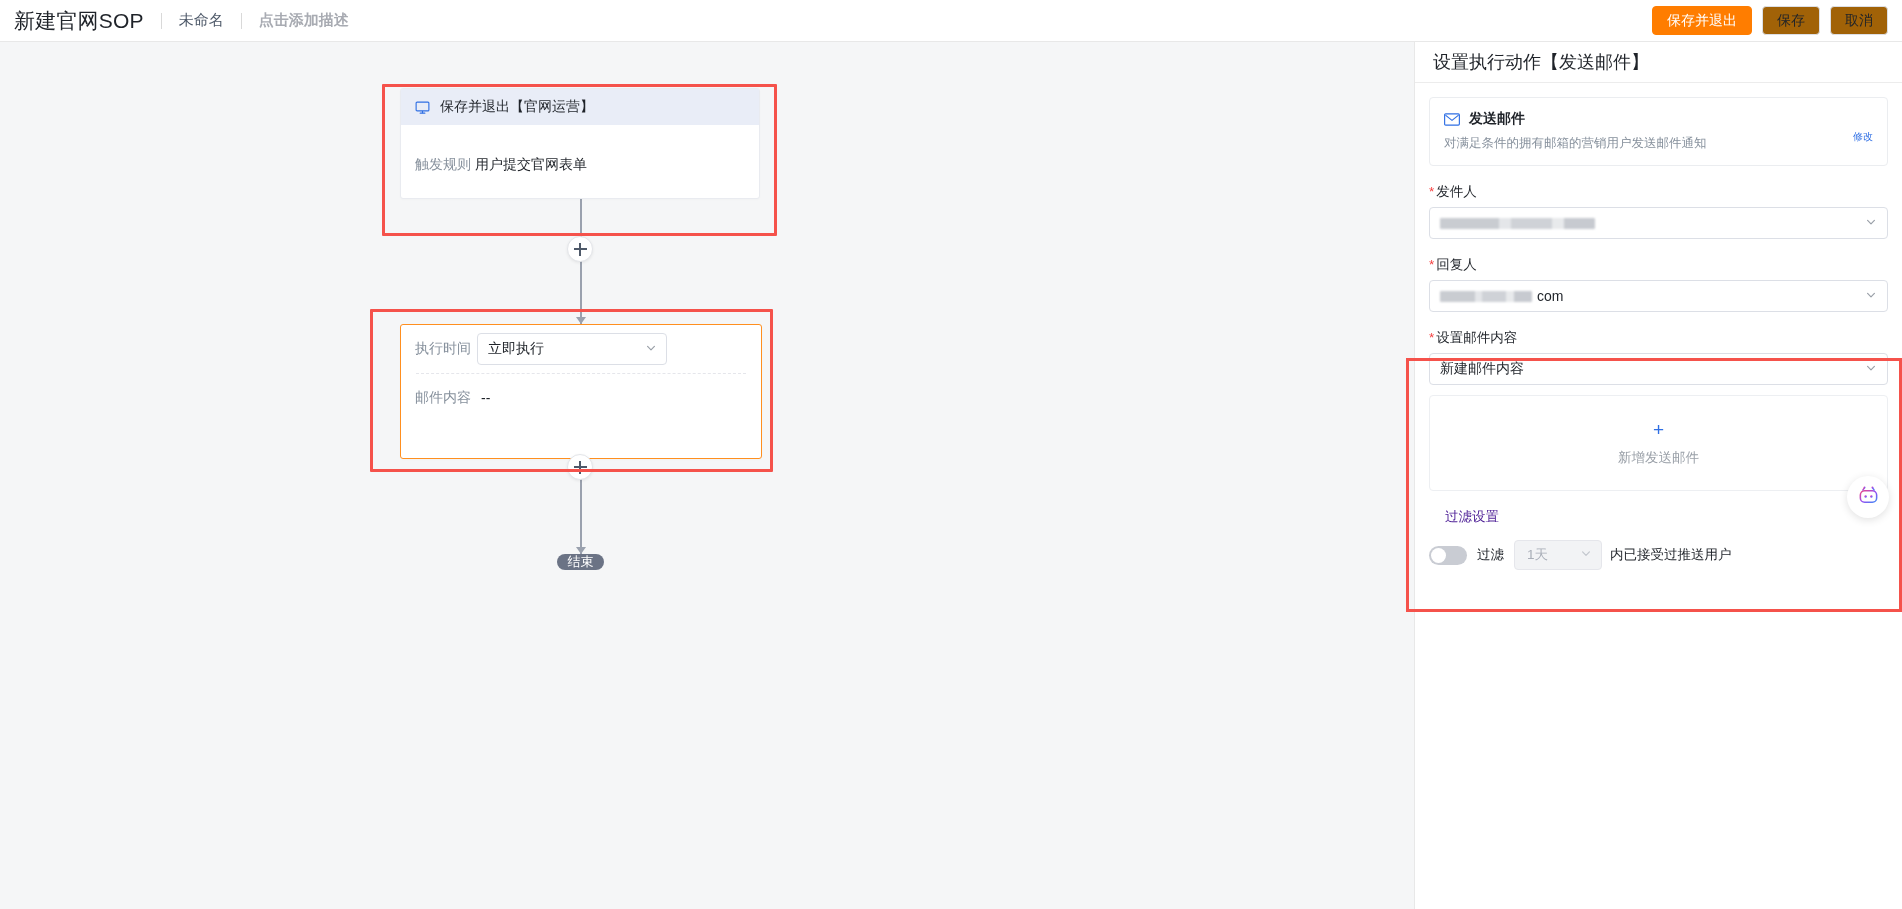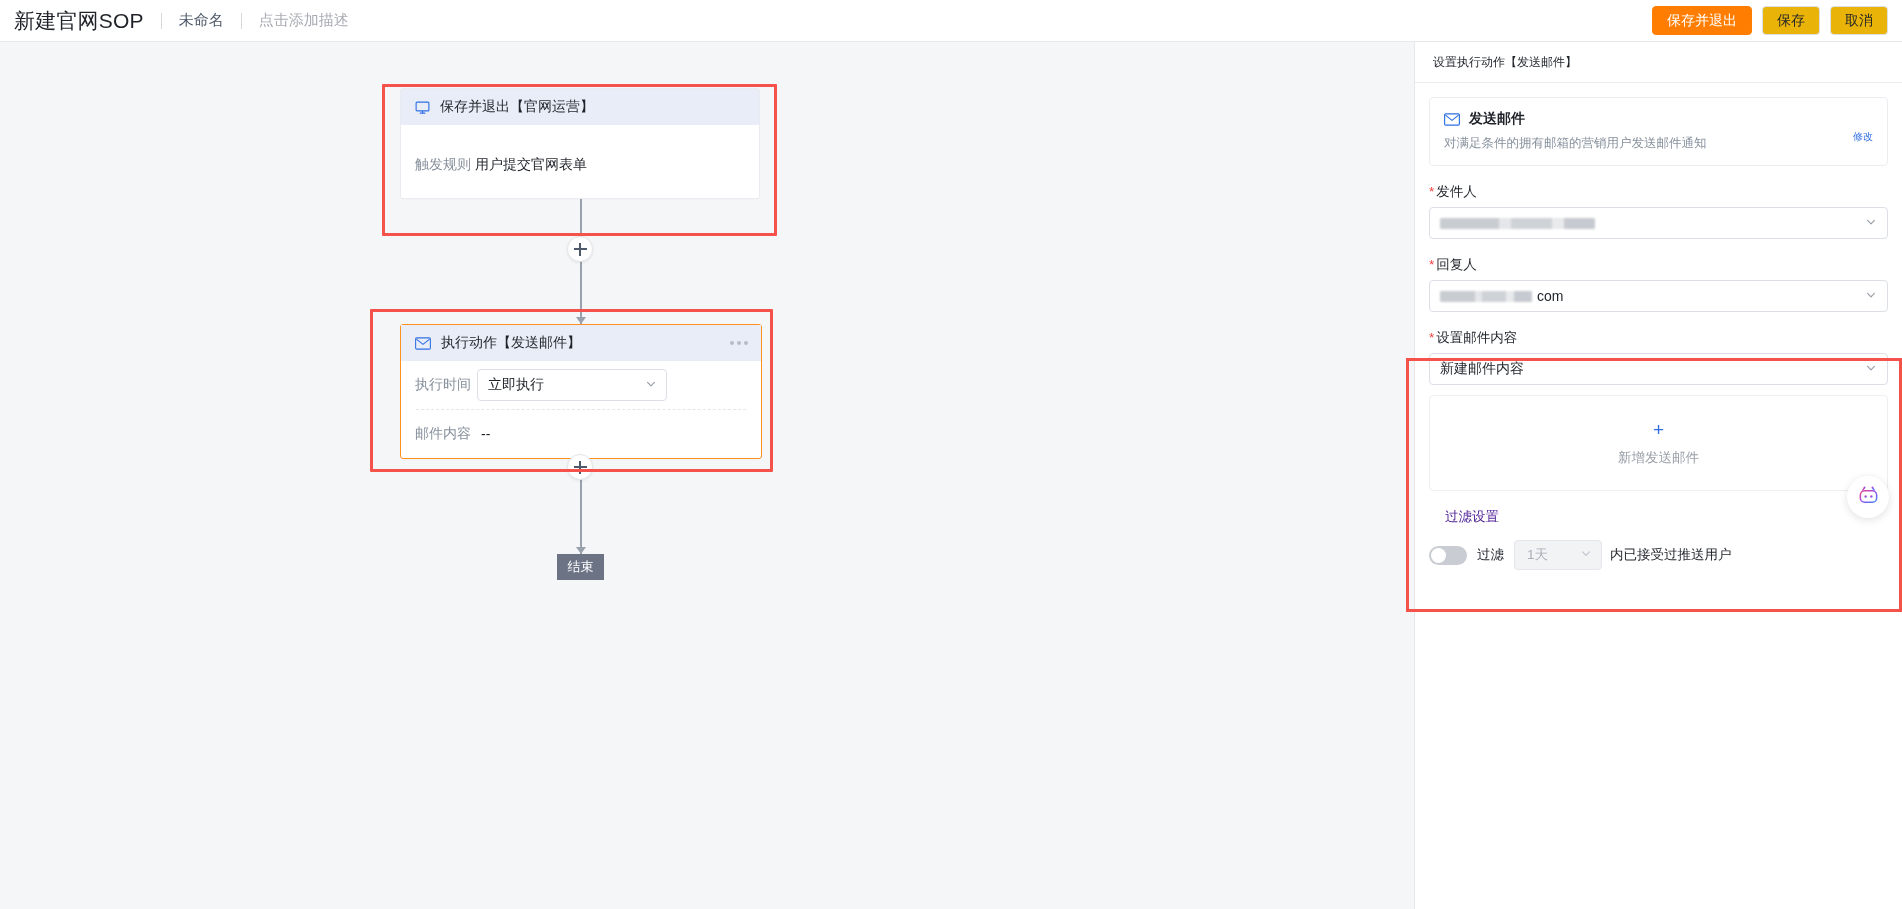--- a/index.html
+++ b/index.html
@@ -20,32 +20,32 @@
     display: flex; align-items: center;
   }
   #brand-title {
     font-size: 21px; color: #1f2329; font-weight: 400;
     margin-left: 14px; letter-spacing: .2px;
   }
   .hdr-sep {
     width: 1px; height: 16px; background: #d9d9d9; margin: 0 17px;
   }
   #doc-name { font-size: 15px; color: #4e5969; }
-  #doc-desc { font-size: 15px; color: #a8abb2; }
+  #doc-desc { font-size: 15px; color: #a8abb2; font-weight: bold; }
   #topbar-actions {
     margin-left: auto; display: flex; align-items: center; gap: 10px;
     margin-right: 14px;
   }
   .btn {
     height: 29px; border-radius: 4px; font-size: 14px;
     display: inline-flex; align-items: center; justify-content: center;
     padding: 0 14px; cursor: pointer; white-space: nowrap;
   }
   .btn-primary { background: #ff7d00; color: #fff; border: 1px solid #ff7d00; }
-  .btn-default { background: #eab308; color: #1f2329; border: 1px solid #dcdfe6; }
+  .btn-default { background: #a16207; color: #1f2329; border: 1px solid #dcdfe6; }
 
   
   #canvas {
     position: absolute; left: 0; top: 42px;
     width: 1414px; height: 867px;
     background: #f5f6f7;
     overflow: hidden;
   }
 
   
@@ -120,36 +120,36 @@
     display: flex; align-items: center; justify-content: center;
     cursor: pointer; box-shadow: 0 1px 3px rgba(0,0,0,.07);
   }
   .plus-btn::before, .plus-btn::after {
     content: ""; position: absolute; background: #4e5969;
   }
   .plus-btn::before { width: 13px; height: 1.6px; }
   .plus-btn::after  { width: 1.6px; height: 13px; }
 
   #end-node {
-    position: absolute; left: 557px; top: 512px; width: 47px; height: 26px;
-    background: #6b7385; color: #fff; border-radius: 0;
+    position: absolute; left: 557px; top: 512px; width: 47px; height: 16px;
+    background: #6b7385; color: #fff; border-radius: 8px;
     display: flex; align-items: center; justify-content: center;
     font-size: 13px; z-index: 5;
   }
 
   
   #panel {
     position: absolute; left: 1414px; top: 42px;
     width: 488px; height: 867px; background: #fff;
     border-left: 1px solid #e8e8e8;
     overflow: hidden;
   }
   #panel-head {
     height: 41px; display: flex; align-items: center;
-    padding: 0 18px; font-size: 12px; color: #1f2329;
+    padding: 0 18px; font-size: 18px; color: #1f2329;
     border-bottom: 1px solid #ececec;
   }
   #panel-body { padding: 14px 14px 0 14px; position: relative; }
 
   .action-card {
     border: 1px solid #ebedf0; border-radius: 4px;
     padding: 12px 14px 13px 14px; position: relative;
   }
   .action-card .ac-title {
     display: flex; align-items: center; font-size: 14px;
@@ -262,34 +262,20 @@
       </div>
     </div>
   </div>
   <div class="annot" id="annot-trigger"></div>
 
   <div class="conn" style="left:580px; top:157px; height:125px;"></div>
   <div class="plus-btn" style="left:567px; top:194px;"></div>
   <div class="arrow-head" style="left:576px; top:275px;"></div>
 
   <div class="node" id="node-action">
-    <div class="node-head">
-      <span class="icon">
-        <svg width="16" height="13" viewBox="0 0 18 14">
-          <rect x="0.7" y="0.7" width="16.6" height="12.6" rx="1.2" fill="none" stroke="#2f6fe4" stroke-width="1.2"></rect>
-          <path d="M1.6 2.1 9 8l7.4-5.9" fill="none" stroke="#2f6fe4" stroke-width="1.2" stroke-linejoin="round"></path>
-        </svg>
-      </span>
-      <span>执行动作【发送邮件】</span>
-      <span class="dots">
-          <i></i>
-          <i></i>
-          <i></i>
-        </span>
-    </div>
     <div class="node-body">
       <div class="field-row">
         <span class="field-label">执行时间</span>
         <div class="node-select">
           <span>立即执行</span>
           <span class="caret">
             <svg width="12" height="12" viewBox="0 0 12 12">
                 <path d="M2.6 4.4 6 7.8l3.4-3.4" fill="none" stroke="#9aa0a8" stroke-width="1.2" stroke-linecap="round" stroke-linejoin="round"></path>
               </svg>
           </span>

